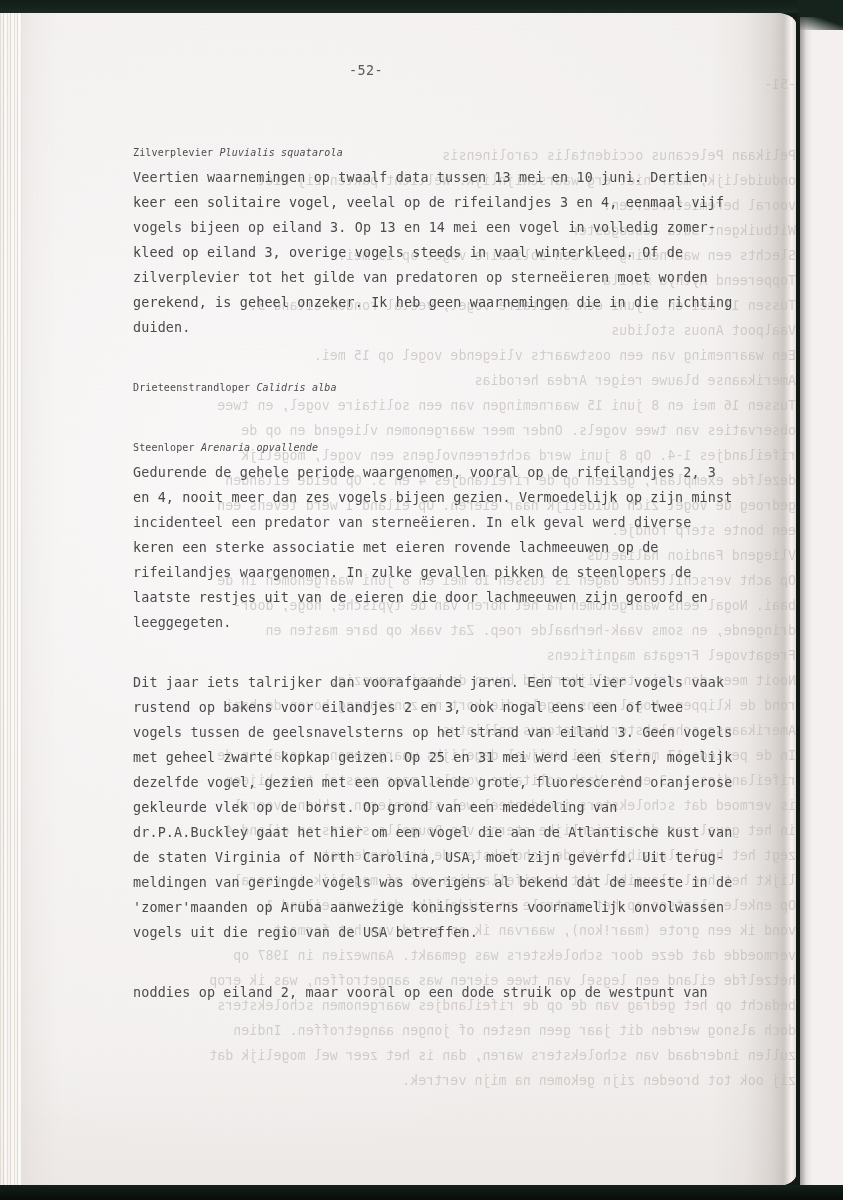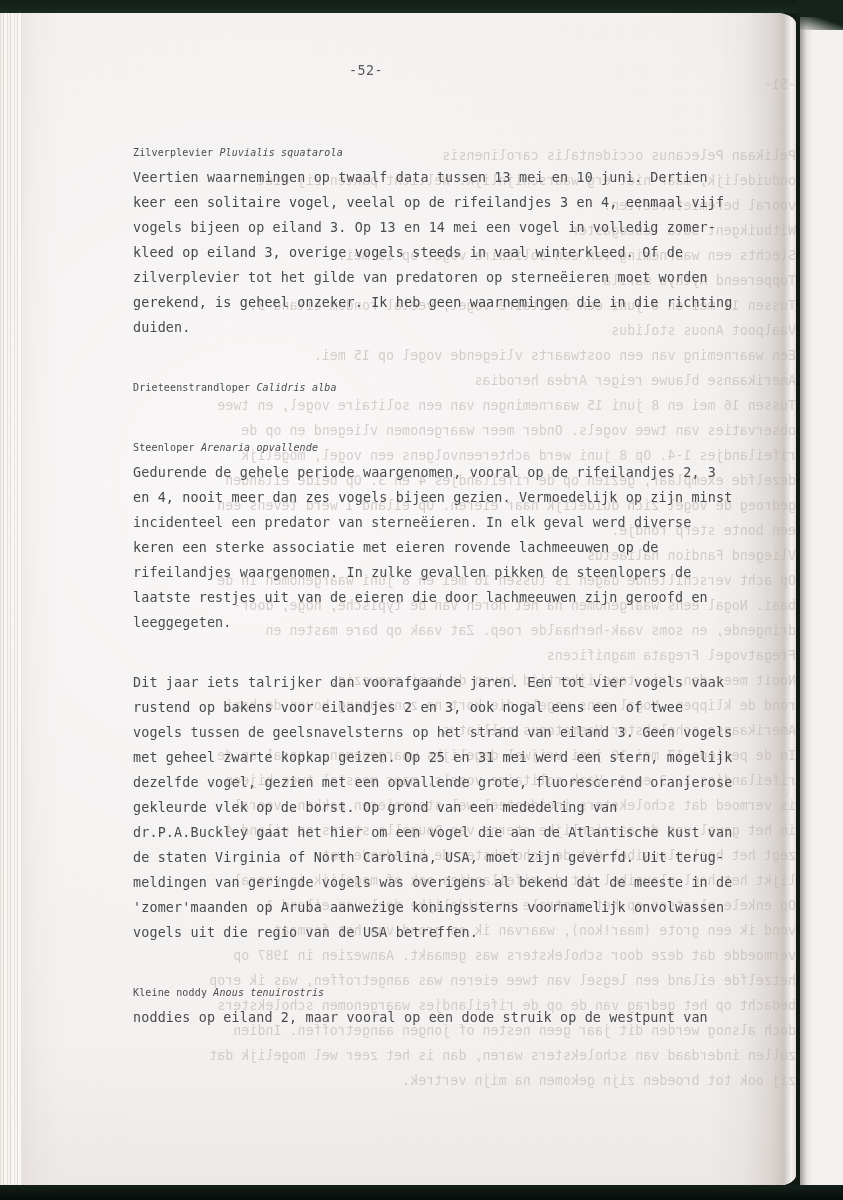--- a/index.html
+++ b/index.html
@@ -284,21 +284,20 @@
             <div class="heading line"><span>Drieteenstrandloper</span> <span class="sci">Calidris alba</span></div>
           </div>
           <div class="entry">
             <div class="heading line"><span>Steenloper</span> <span class="sci">Arenaria opvallende</span></div>
             <div class="para"><span class="line">Gedurende de gehele periode waargenomen, vooral op de rifeilandjes 2, 3</span><span class="line">en 4, nooit meer dan zes vogels bijeen gezien. Vermoedelijk op zijn minst</span><span class="line">incidenteel een predator van sterneëieren. In elk geval werd diverse</span><span class="line">keren een sterke associatie met eieren rovende lachmeeuwen op de</span><span class="line">rifeilandjes waargenomen. In zulke gevallen pikken de steenlopers de</span><span class="line">laatste restjes uit van de eieren die door lachmeeuwen zijn geroofd en</span><span class="line">leeggegeten.</span></div>
           </div>
           <div class="entry">
             <div class="para"><span class="line">Dit jaar iets talrijker dan voorafgaande jaren. Een tot vier vogels vaak</span><span class="line">rustend op bakens voor eilandjes 2 en 3, ook nogal eens een of twee</span><span class="line">vogels tussen de geelsnavelsterns op het strand van eiland 3. Geen vogels</span><span class="line">met geheel zwarte kopkap geizen. Op 25 en 31 mei werd een stern, mogelijk</span><span class="line">dezelfde vogel, gezien met een opvallende grote, fluorescerend oranjerose</span><span class="line">gekleurde vlek op de borst. Op grond van een mededeling van</span><span class="line">dr.P.A.Buckley gaat het hier om een vogel die aan de Atlantische kust van</span><span class="line">de staten Virginia of North Carolina, USA, moet zijn geverfd. Uit terug-</span><span class="line">meldingen van geringde vogels was overigens al bekend dat de meeste in de</span><span class="line">'zomer'maanden op Aruba aanwezige koningssterns voornamelijk onvolwassen</span><span class="line">vogels uit die regio van de USA betreffen.</span></div>
           </div>
           <div class="entry">
-            <div class="heading line"><span>Kleine noddy</span> <span class="sci">Anous tenuirostris</span></div>
             <div class="para"><span class="line">noddies op eiland 2, maar vooral op een dode struik op de westpunt van</span></div>
           </div>
         </div>
     </div>
 
   </div>
 
   <div class="lid-top"></div>
   <div class="lid-topright"></div>
   <div class="lid-bottom"></div>

